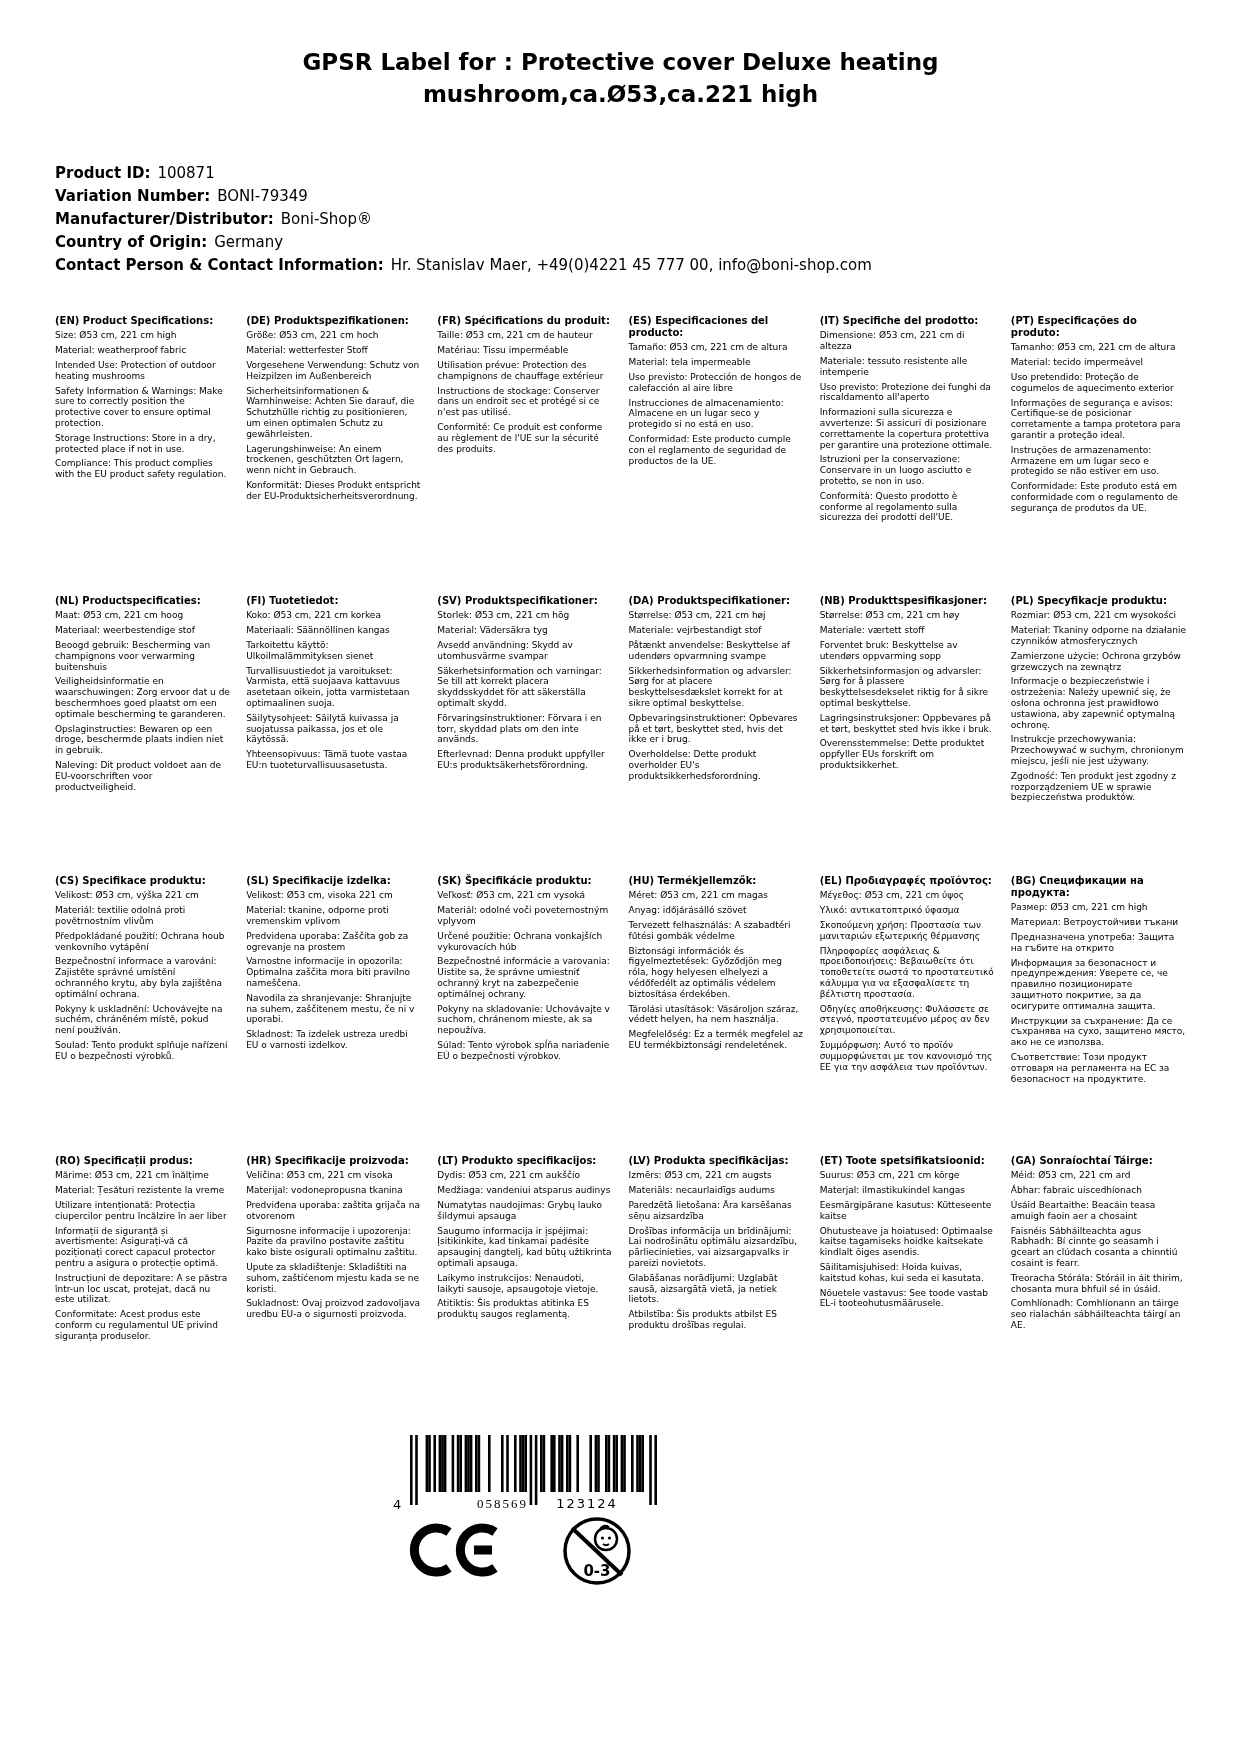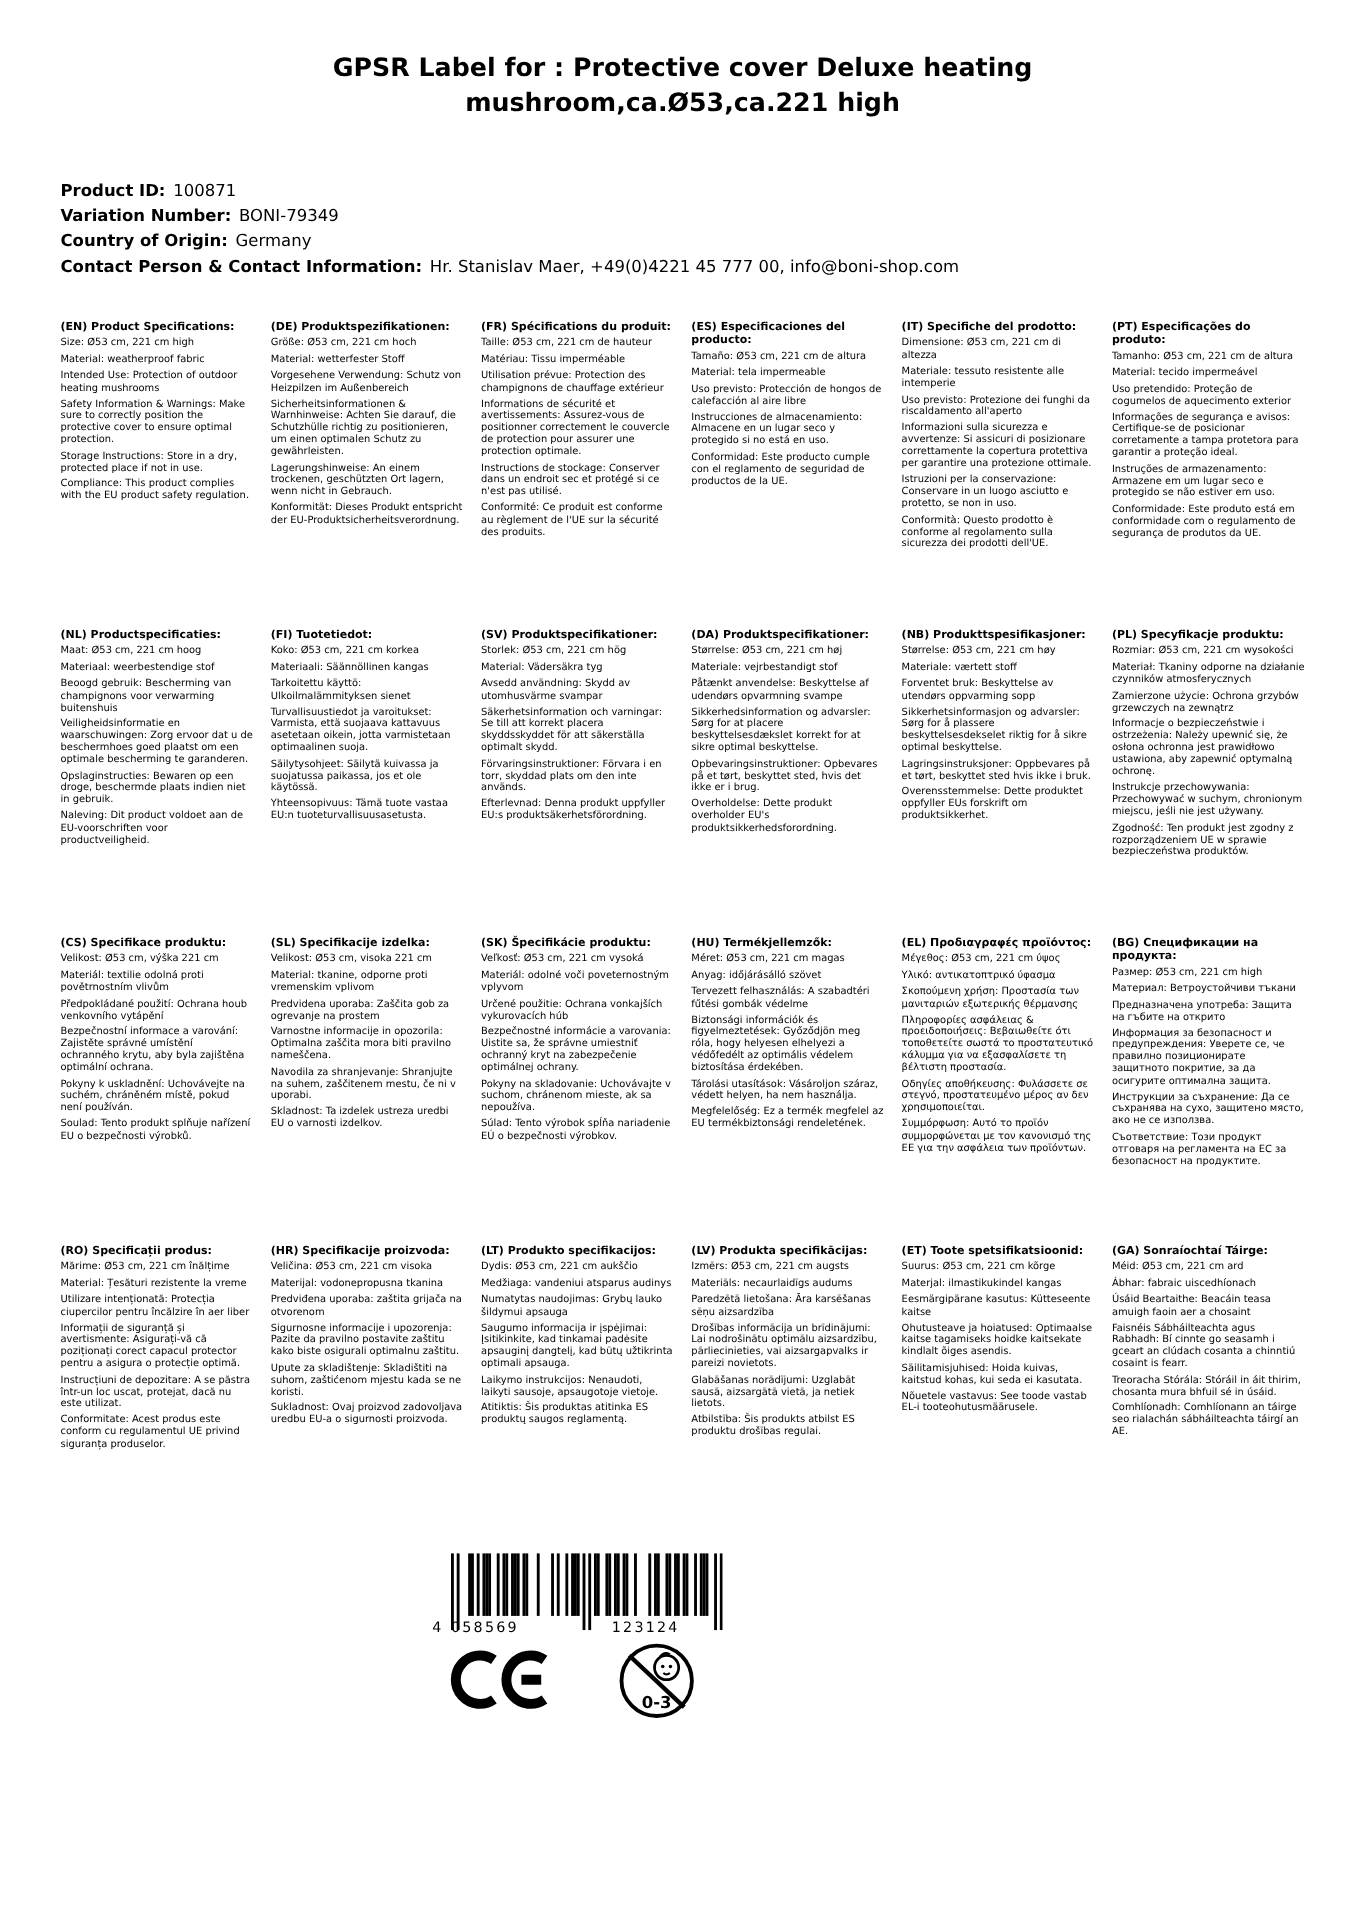--- a/index.html
+++ b/index.html
@@ -41,39 +41,42 @@
 
   
   .bottom { position: relative; height: 320px; }
   .barcode-wrap { position: absolute; left: 410px; top: 0; width: 247px; }
   .bc-digits {
     position: relative;
     display: flex; margin-top: -13px;
     font-size: 13px; letter-spacing: 2px;
   }
   .bc-left { position: absolute; left: -17px; bottom: 0; letter-spacing: 0; }
-  .bc-g1 { width: 118px; text-align: left; }
+  .bc-g1 { width: 118px; text-align: right; font-family: Liberation Serif, serif; }
   .bc-g2 { width: 118px; text-align: center; }
 
   .ce-mark { position: absolute; left: 408px; top: 88px; }
   .age-mark { position: absolute; left: 560px; top: 74px; }
 </style>
 </head>
 <body>
 
 <div class="page">
 
   <div class="title">GPSR Label for : Protective cover Deluxe heating mushroom,ca.Ø53,ca.221 high</div>
 
   <div class="info">
     <div class="info-row">
       <span class="info-label">Product ID:</span><span class="info-value">100871</span>
     </div>
     <div class="info-row">
       <span class="info-label">Variation Number:</span><span class="info-value">BONI-79349</span>
+    </div>
+    <div class="info-row">
+      <span class="info-label">Manufacturer/Distributor:</span><span class="info-value">Boni-Shop®</span>
     </div>
     <div class="info-row">
       <span class="info-label">Country of Origin:</span><span class="info-value">Germany</span>
     </div>
     <div class="info-row">
       <span class="info-label">Contact Person &amp; Contact Information:</span><span class="info-value">Hr. Stanislav Maer, +49(0)4221 45 777 00, info@boni-shop.com</span>
     </div>
   </div>
 
   <div class="specs">
@@ -94,21 +97,20 @@
           <p class="spec-item">Vorgesehene Verwendung: Schutz von Heizpilzen im Außenbereich</p>
           <p class="spec-item">Sicherheitsinformationen &amp; Warnhinweise: Achten Sie darauf, die Schutzhülle richtig zu positionieren, um einen optimalen Schutz zu gewährleisten.</p>
           <p class="spec-item">Lagerungshinweise: An einem trockenen, geschützten Ort lagern, wenn nicht in Gebrauch.</p>
           <p class="spec-item">Konformität: Dieses Produkt entspricht der EU-Produktsicherheitsverordnung.</p>
         </div>
         <div class="spec-block">
           <div class="spec-header">(FR) Spécifications du produit:</div>
           <p class="spec-item">Taille: Ø53 cm, 221 cm de hauteur</p>
           <p class="spec-item">Matériau: Tissu imperméable</p>
           <p class="spec-item">Utilisation prévue: Protection des champignons de chauffage extérieur</p>
-          <p class="spec-item">Informations de sécurité et avertissements: Assurez-vous de positionner correctement le couvercle de protection pour assurer une protection optimale.</p>
           <p class="spec-item">Instructions de stockage: Conserver dans un endroit sec et protégé si ce n'est pas utilisé.</p>
           <p class="spec-item">Conformité: Ce produit est conforme au règlement de l'UE sur la sécurité des produits.</p>
         </div>
         <div class="spec-block">
           <div class="spec-header">(ES) Especificaciones del producto:</div>
           <p class="spec-item">Tamaño: Ø53 cm, 221 cm de altura</p>
           <p class="spec-item">Material: tela impermeable</p>
           <p class="spec-item">Uso previsto: Protección de hongos de calefacción al aire libre</p>
           <p class="spec-item">Instrucciones de almacenamiento: Almacene en un lugar seco y protegido si no está en uso.</p>
           <p class="spec-item">Conformidad: Este producto cumple con el reglamento de seguridad de productos de la UE.</p>

